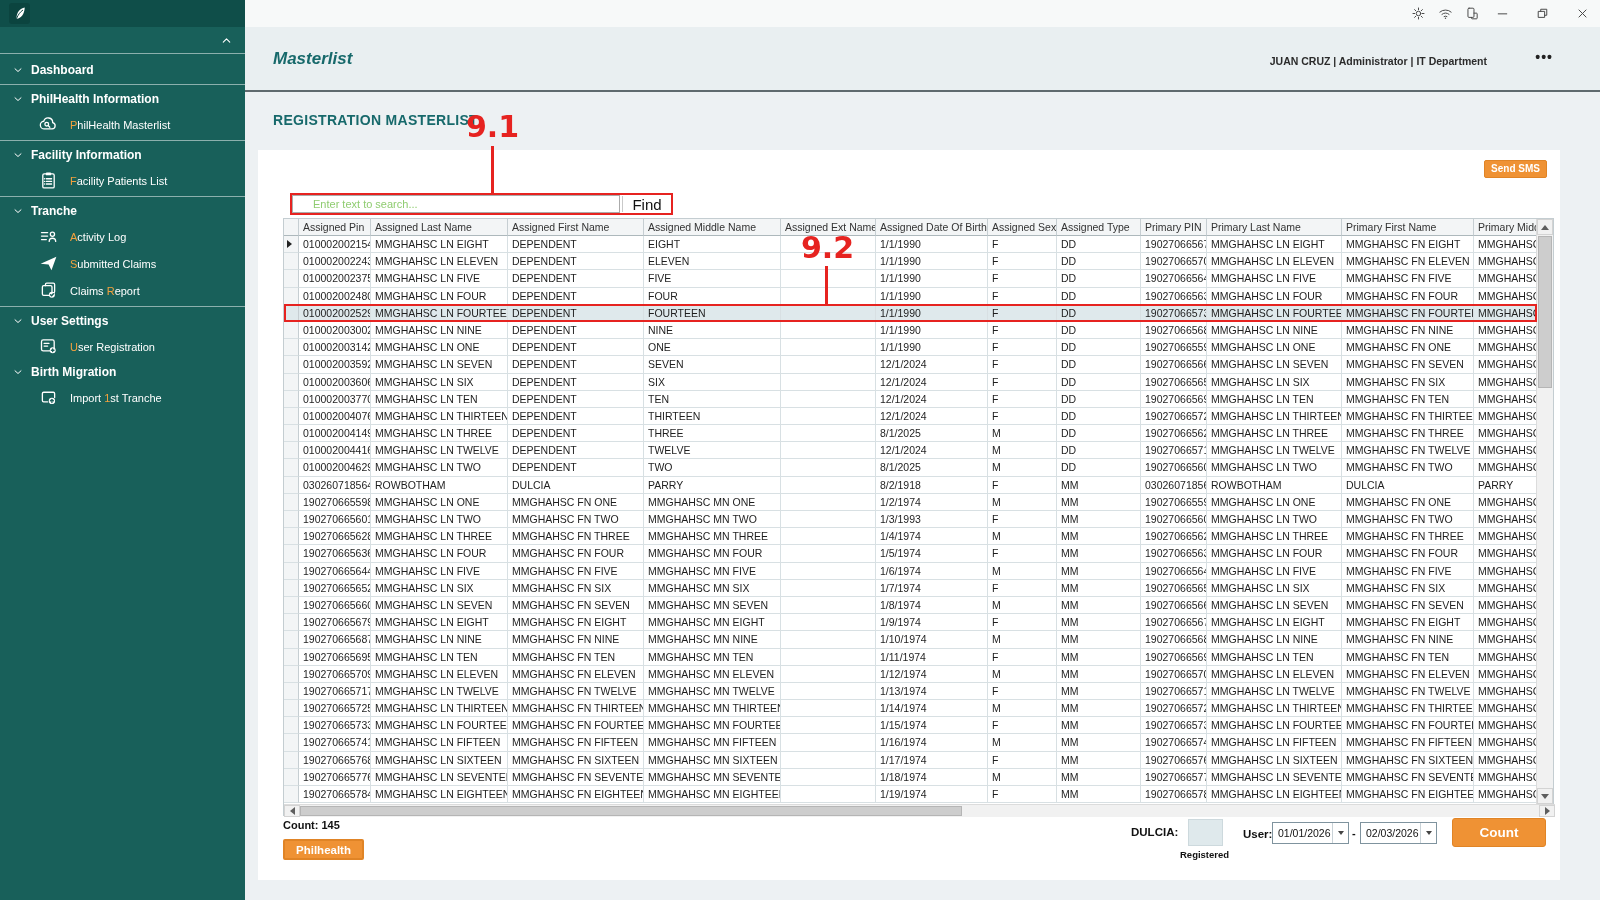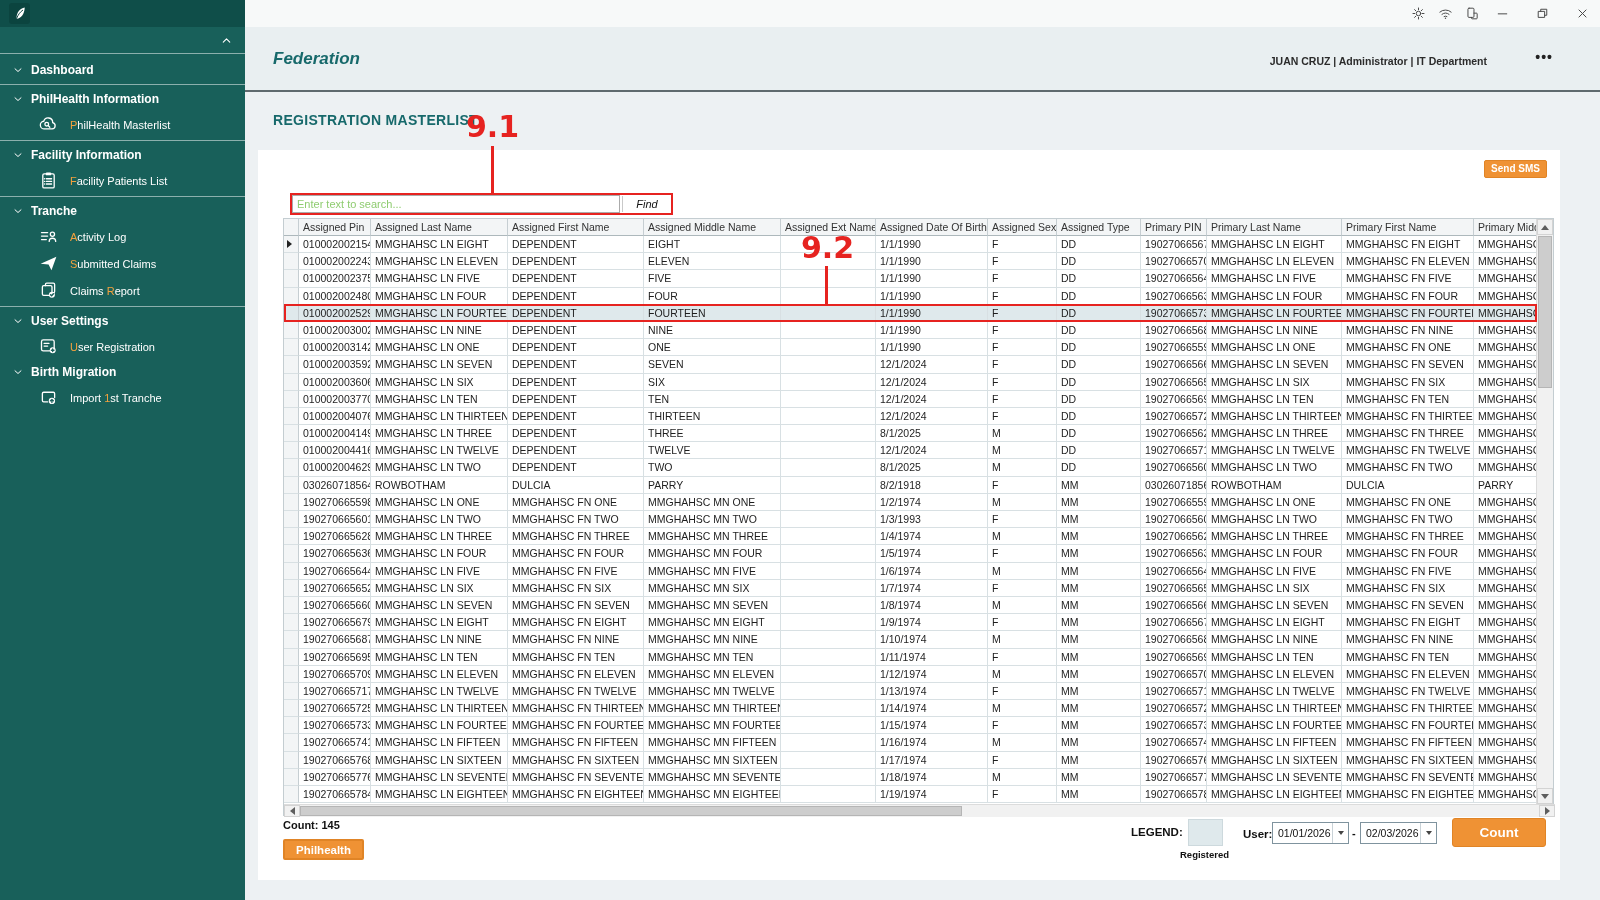--- a/index.html
+++ b/index.html
@@ -35,24 +35,24 @@
 
   
   .page-title{position:absolute;left:273px;top:112px;font-size:14px;font-weight:bold;color:#17696b;letter-spacing:.3px;}
   .panel{position:absolute;left:258px;top:150px;width:1302px;height:730px;background:#ffffff;}
 
   .btn-orange{background:#ef9234;color:#fff;font-weight:bold;text-align:center;border:1px solid #e08426;border-radius:2px;cursor:default;box-sizing:border-box;}
   .send-sms{position:absolute;left:1484px;top:160px;width:63px;height:18px;font-size:10px;line-height:16px;}
 
   
   .search-wrap{position:absolute;left:290px;top:193px;width:383px;height:22px;border:2px solid #e62320;box-sizing:border-box;display:flex;align-items:stretch;background:#fff;}
-  .search-input{flex:0 0 328px;border:1px solid #ababab;margin:0;padding:0 4px;font-size:11px;font-family:"Liberation Sans",sans-serif;color:#333;outline:none;box-sizing:border-box;}
+  .search-input{flex:0 0 328px;border:1px solid #ababab;margin:0;padding:0 20px;font-size:11px;font-family:"Liberation Sans",sans-serif;color:#333;outline:none;box-sizing:border-box;}
   .search-input::placeholder{color:#8fcc70;opacity:1;}
   .search-sep{width:1px;background:#c9c9c9;margin:1px 0 1px 2px;}
-  .find-btn{flex:1;font-size:11px;color:#111;display:flex;align-items:center;justify-content:center;cursor:default;font-style:italic;}
+  .find-btn{flex:1;font-size:15px;color:#111;display:flex;align-items:center;justify-content:center;cursor:default;}
 
   
   .ann{position:absolute;color:#e62320;font-weight:bold;font-size:30px;font-family:"DejaVu Sans",sans-serif;line-height:1;z-index:40;}
   .ann-line{position:absolute;width:3px;background:#e62320;z-index:40;}
 
   
   .grid{position:absolute;left:283px;top:218px;width:1271px;height:598px;background:#fff;border:1px solid #c4cdd1;box-sizing:border-box;}
   .g-header{position:absolute;left:0;top:0;width:1253px;height:17px;overflow:hidden;white-space:nowrap;}
   .g-hc{display:inline-block;height:17px;line-height:16px;font-size:10.5px;color:#333;background:#f3f5f6;
         border-right:1px solid #c6ced2;border-bottom:1px solid #adb8bc;padding-left:4px;box-sizing:border-box;
@@ -282,21 +282,21 @@
               <circle cx="15.9" cy="15.9" r="3.6" fill="#fff" stroke="none"></circle>
               <path d="M15.9 17.7v-3.4m-1.6 1.5 1.6-1.6 1.6 1.6" stroke="#18605a" stroke-width="1.5"></path>
             </svg>
           </span>
           <span class="sb-label">Import <span class="sb-accent">1</span>st Tranche</span>
         </div>
       </div>
   </div>
 
   <div class="header">
-    <div class="app-title">Federation</div>
+    <div class="app-title">Masterlist</div>
     <div class="user-info">JUAN CRUZ  | Administrator | IT Department</div>
     <div class="menu-ellipsis">•••</div>
   </div>
   <div class="header-rule"></div>
 
   <div class="page-title">REGISTRATION MASTERLIST</div>
 
   <div class="panel"></div>
 
   <div class="btn-orange send-sms">Send SMS</div>
@@ -367,21 +367,21 @@
       <div class="h-thumb"></div>
       <div class="sc-btn h-rt">
           <span class="tri-rt"></span>
         </div>
     </div>
   </div>
 
   <div class="count-label">Count: 145</div>
   <div class="btn-orange philhealth-btn">Philhealth</div>
 
-  <div class="legend-label">LEGEND:</div>
+  <div class="legend-label">DULCIA:</div>
   <div class="legend-swatch"></div>
   <div class="legend-item">Registered</div>
 
   <div class="date-label">User:</div>
   <div class="date-combo date-from">
     <span class="val">01/01/2026</span>
     <span class="dd">
         <span class="dd-tri"></span>
       </span>
   </div>

